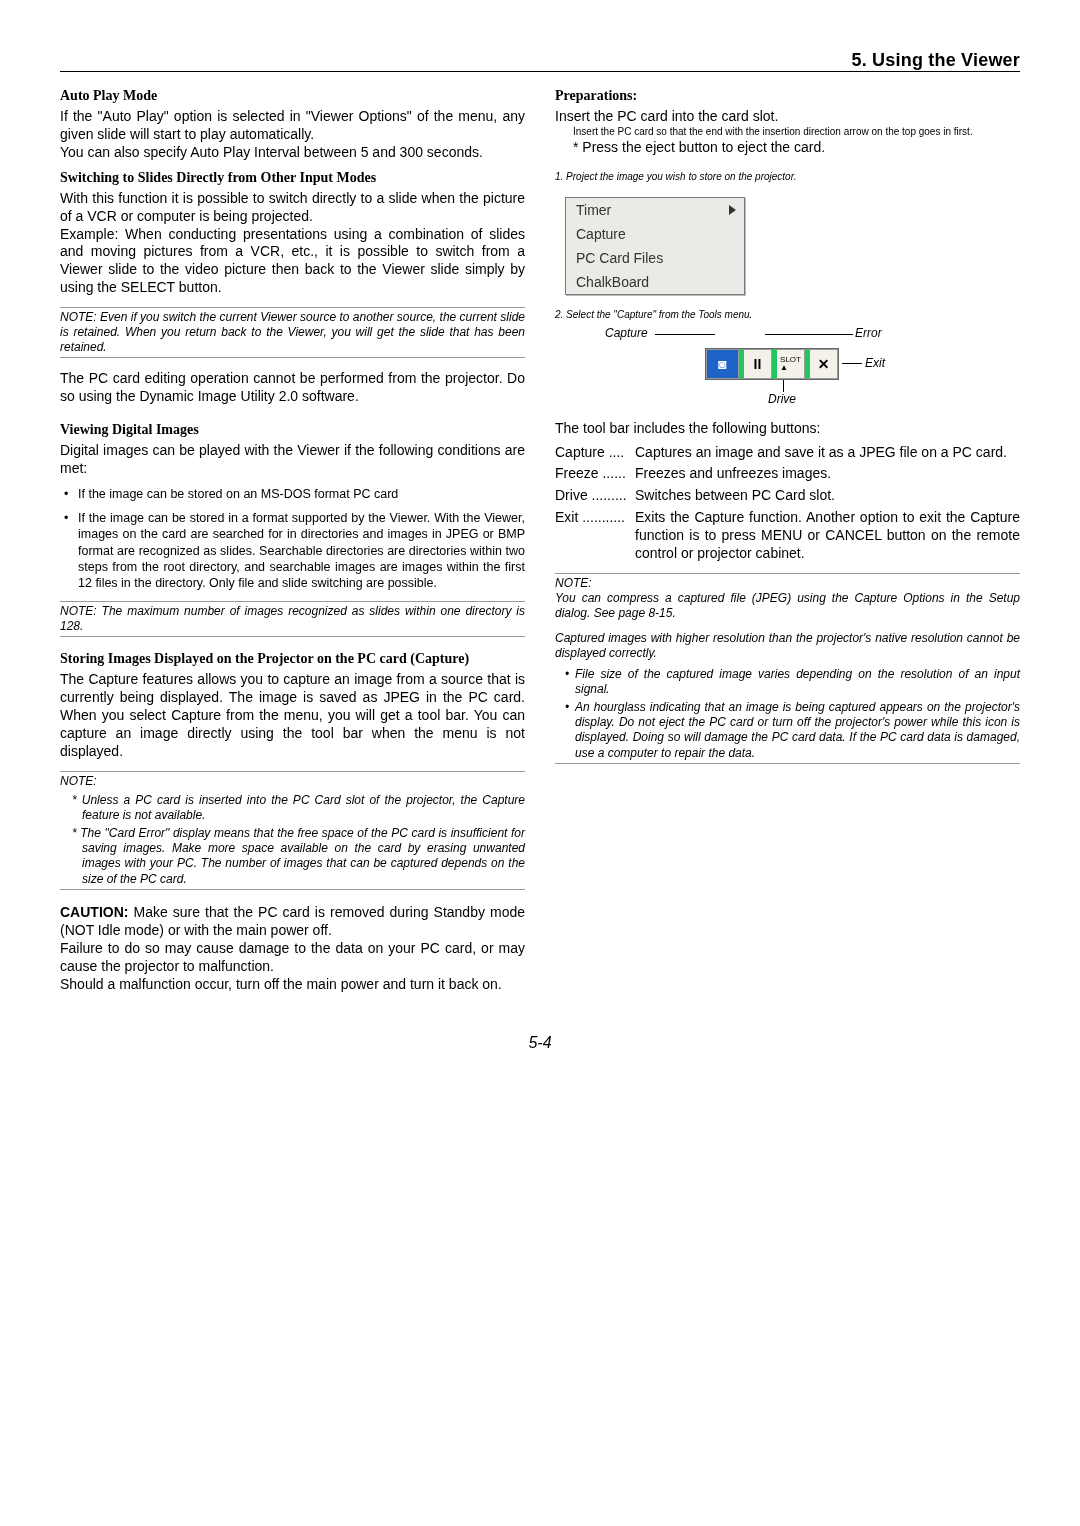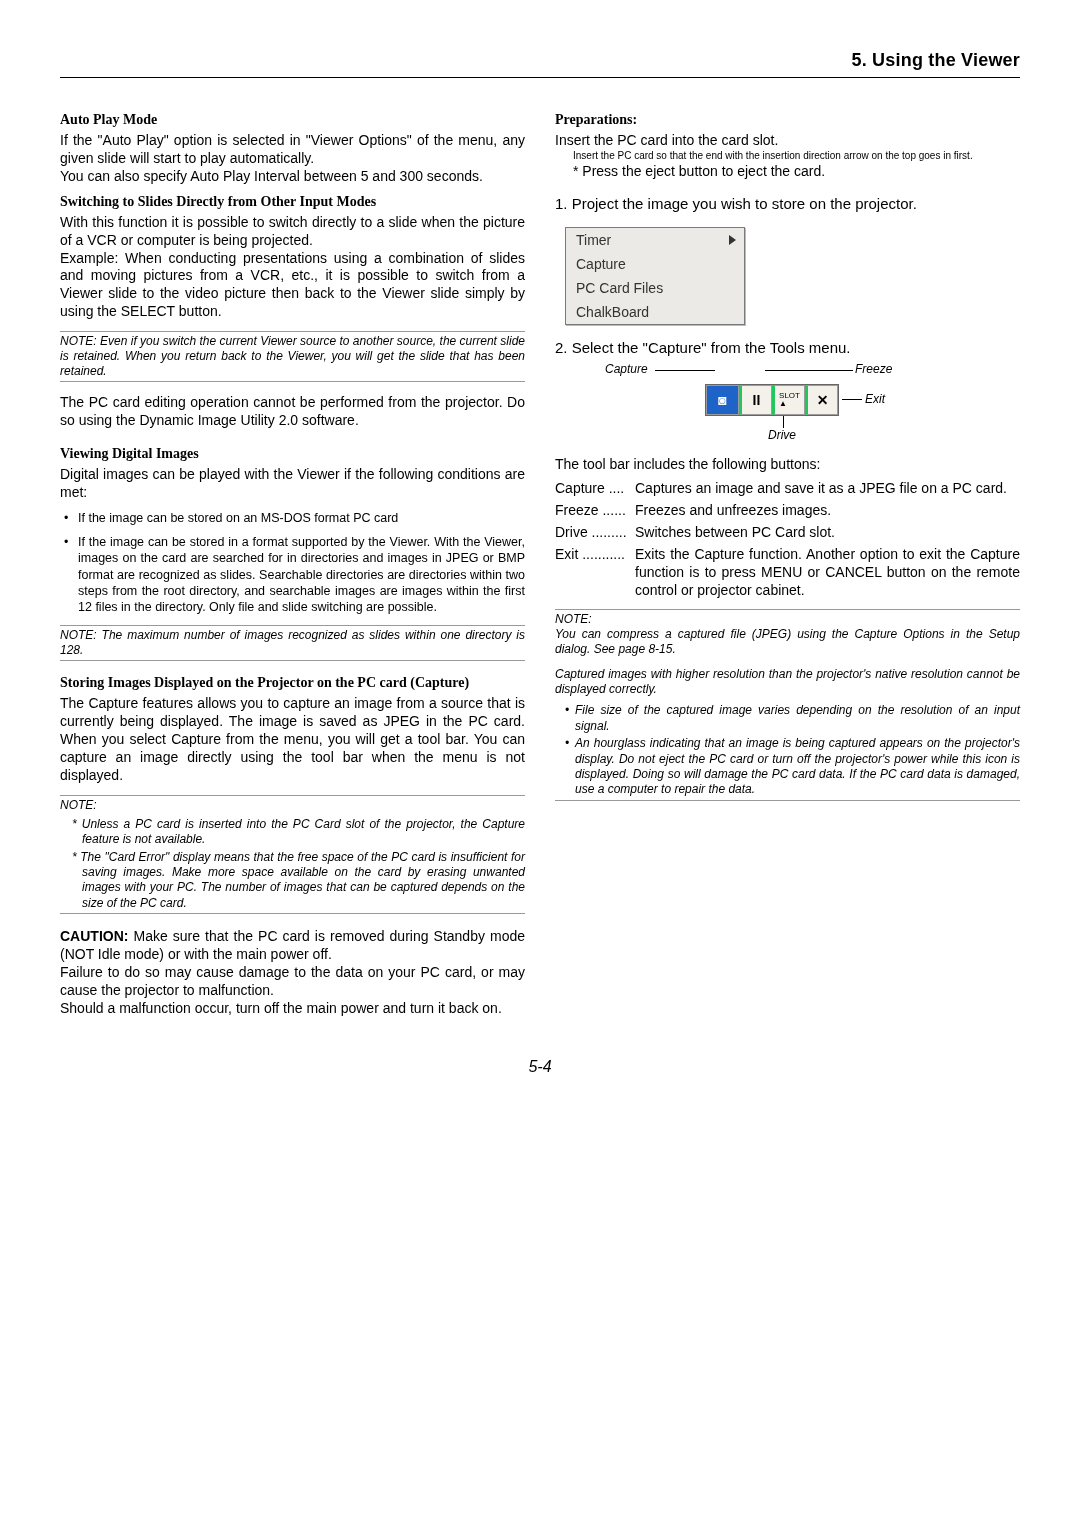--- a/index.html
+++ b/index.html
@@ -1,41 +1,41 @@
 <!DOCTYPE html>
 <html><head>
 <meta charset="utf-8">
 <style>
   * { box-sizing: border-box; margin: 0; padding: 0; }
   html, body { width: 1080px; background: #fff; font-family: Arial, Helvetica, sans-serif; color: #000; }
   .page { width: 1080px; padding: 50px 60px 40px 60px; }
-  .hdr { border-bottom: 1.5px solid #000; padding-bottom: 6px; margin-bottom: 26px; }
+  .hdr { border-bottom: 1.5px solid #000; margin-bottom: 8px; }
   .hdr-title { font-family: "Arial Black", Arial, sans-serif; font-weight: 900; font-size: 18px; text-align: right; letter-spacing: 0.2px; }
   .cols { display: flex; gap: 30px; }
   .col { width: 465px; }
   .h { font-family: Liberation Serif, serif; font-weight: 900; font-size: 14px; margin-top: 8px; margin-bottom: 4px; }
   .h-inline { font-family: "Arial Black", Arial, sans-serif; font-weight: 900; font-size: 14px; }
   .body { font-size: 14px; line-height: 1.28; text-align: justify; }
-  .step { font-size: 15px; line-height: 1.25; margin-top: 6px; }
+  .step { font-size: 10px; font-style: italic; line-height: 1.25; margin-top: 6px; }
   .sub { font-size: 10px; line-height: 1.28; padding-left: 18px; text-align: justify; }
   .sub2 { font-size: 14px; line-height: 1.28; padding-left: 18px; text-align: justify; margin-top: 0; }
   .note-rule { height: 1px; background: #999; margin-top: 10px; margin-bottom: 2px; }
   .note-rule-b { height: 1px; background: #999; margin-top: 2px; }
   .note { font-size: 12px; font-style: italic; line-height: 1.25; text-align: justify; }
   ul.bul { list-style: none; padding-left: 18px; margin-top: 8px; }
   ul.bul > li { font-size: 12.5px; line-height: 1.3; text-align: justify; margin-bottom: 8px; position: relative; }
   ul.bul > li::before { content: "•"; position: absolute; left: -14px; top: 0; }
   .menu-panel { width: 180px; border: 1px solid #7a7a7a; background: #eceae6; margin: 14px 0 4px 10px; box-shadow: 1px 1px 0 #bbb; }
   .menu-item { display:flex; justify-content:space-between; align-items:center; padding: 4px 8px 4px 10px; font-size: 14px; color: #333; }
   .tri { width:0; height:0; border-left:7px solid #333; border-top:5px solid transparent; border-bottom:5px solid transparent; }
   .toolbar-wrap { position: relative; height: 84px; margin-top: 4px; margin-bottom: 10px; }
   .tb-label { font-size: 12px; font-style: italic; position: absolute; }
   .tb { position:absolute; left:150px; top:22px; display:flex; background:#f1efe9; border:1px solid #666; }
   .tb-btn { width:33px; height:30px; border:1px solid #9a9a9a; display:flex; align-items:center; justify-content:center; font-size:14px; background:#f3f1ea; }
-  .tb-btn + .tb-btn { border-left:3px solid #22c55e; }
+  .tb-btn + .tb-btn { border-left:5px solid #22c55e; }
   .deflist { margin-top: 6px; }
   .defrow { display:flex; font-size:14px; line-height:1.28; text-align:justify; margin-bottom:4px; }
   .deflabel { width: 80px; flex-shrink:0; white-space: pre; }
   .defval { flex:1; }
   .small-bul { list-style:none; padding-left:10px; margin-top:6px; }
   .small-bul li { font-size:12px; font-style:italic; line-height:1.28; text-align:justify; position:relative; padding-left:10px; margin-bottom:2px; }
   .small-bul li::before { content:"•"; position:absolute; left:0; top:0; }
   .star-list { padding-left: 12px; margin-top:4px; }
   .star-list div { font-size:12px; font-style:italic; line-height:1.28; text-align:justify; text-indent:-10px; padding-left:10px; margin-bottom:2px; }
   .pnum { font-size: 16px; font-style: italic; text-align:center; margin-top: 40px; }
@@ -122,21 +122,21 @@
           <span>ChalkBoard</span>
         </div>
       </div>
 
       <div class="step" style="margin-top:14px">2. Select the "Capture" from the Tools menu.</div>
 
       <div class="toolbar-wrap">
         <div class="tb-label" style="left:50px; top:0;">Capture</div>
         <div style="position:absolute; left:100px; top:8px; width:60px; height:1px; background:#000;"></div>
 
-        <div class="tb-label" style="left:300px; top:0;">Freeze</div>
+        <div class="tb-label" style="left:300px; top:0;">Error</div>
         <div style="position:absolute; left:210px; top:8px; width:88px; height:1px; background:#000;"></div>
 
         <div class="tb-label" style="left:310px; top:30px;">Exit</div>
         <div style="position:absolute; left:287px; top:37px; width:20px; height:1px; background:#000;"></div>
 
         <div class="tb-label" style="left:213px; top:66px;">Drive</div>
         <div style="position:absolute; left:228px; top:54px; width:1px; height:12px; background:#000;"></div>
 
         <div class="tb">
           <div class="tb-btn" style="background:#1e63c8;color:#fff;">◙</div>

